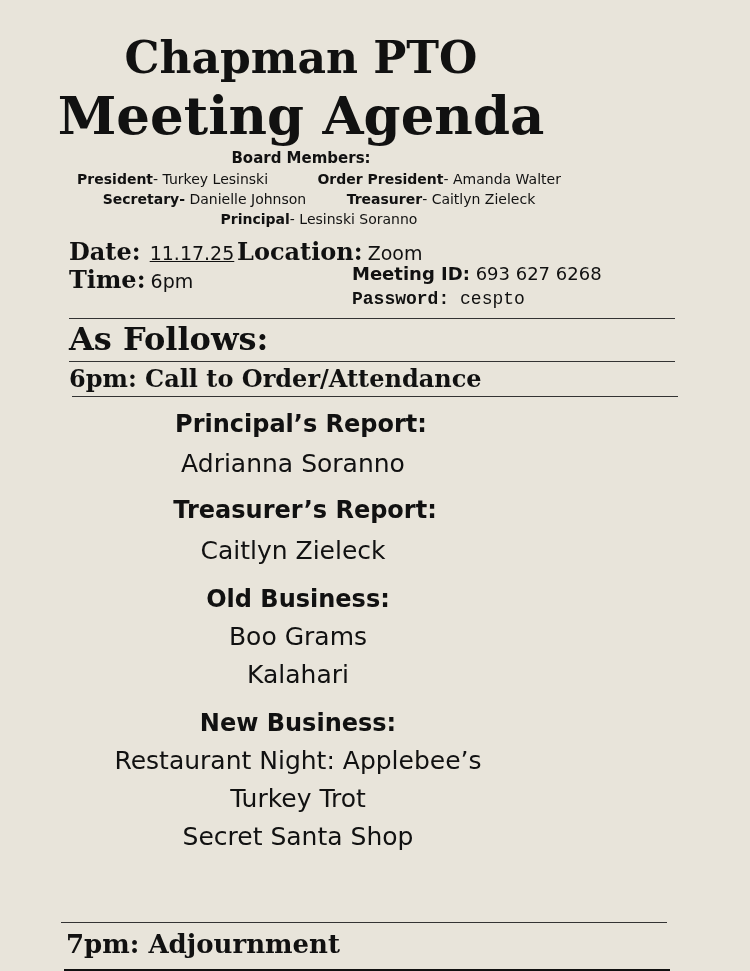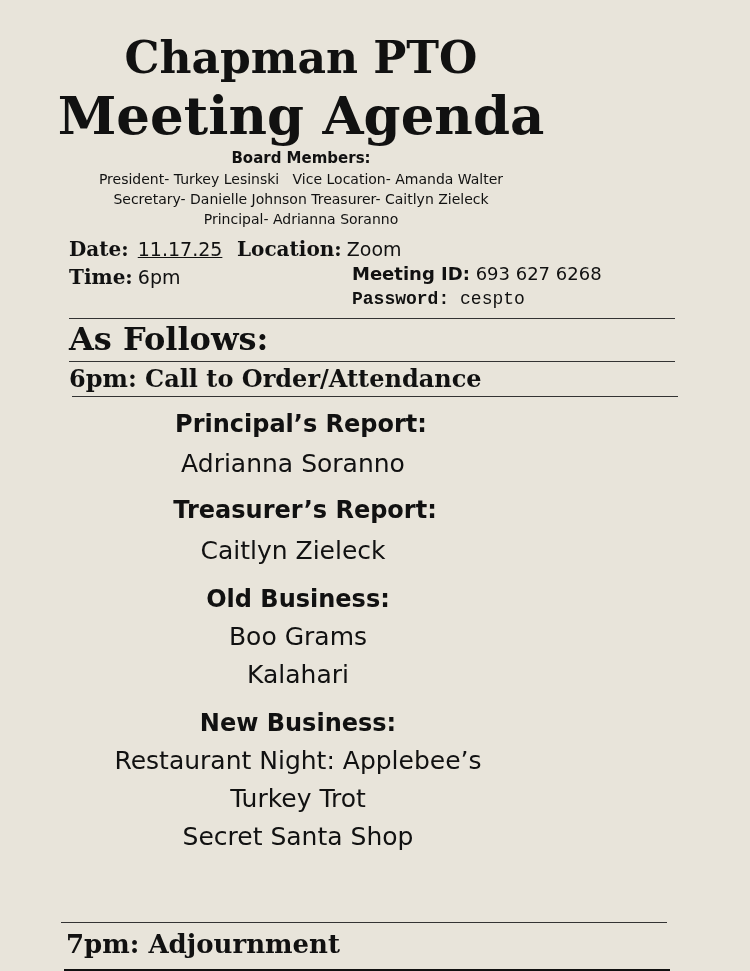--- a/index.html
+++ b/index.html
@@ -10,48 +10,48 @@
       position: relative;
     }
     .serif { font-family: "DejaVu Serif", serif; font-weight: bold; }
     .sans { font-family: "DejaVu Sans", sans-serif; }
     .abs { position: absolute; }
     .center { left: 0; width: 602px; text-align: center; }
     .title1 { top: 32px; font-size: 44px; letter-spacing: 0px; }
     .title2 { top: 84px; font-size: 53px; }
     .bm-head { top: 149px; font-size: 15px; font-weight: bold; }
     .bm-line { font-size: 14px; }
-    .bm-line b { font-weight: normal; }
-    .label-s { font-size: 20px; }
+    .bm-line b { font-weight: bold; margin-left: 36px; }
+    .label-s { font-size: 24px; }
     .val { font-size: 19px; font-weight: normal; }
     .meeting { font-size: 18px; }
     .hr { position: absolute; height: 1px; background: #333; }
     .section { font-size: 32px; }
     .agenda-h { font-size: 24px; }
     .ag-head { font-size: 24px; font-weight: bold; }
     .ag-item { font-size: 25px; font-weight: normal; }
   </style>
 </head>
 <body>
 
 <div>
 
   <div class="abs center serif title1">Chapman PTO</div>
   <div class="abs center serif title2">Meeting Agenda</div>
 
   <div class="abs center bm-head">Board Members:</div>
 
   <div class="abs center bm-line" style="top:171px;">
-    <b>President</b><span>- Turkey Lesinski</span>&nbsp;&nbsp;&nbsp;<b>Vice Location</b><span>- Amanda Walter</span>
+    <b>President</b><span>- Turkey Lesinski</span>&nbsp;&nbsp;&nbsp;<b>Order President</b><span>- Amanda Walter</span>
   </div>
   <div class="abs center bm-line" style="top:191px;">
     <b>Secretary-</b><span> Danielle Johnson</span> <b>Treasurer</b><span>- Caitlyn Zieleck</span>
   </div>
   <div class="abs center bm-line" style="top:211px;">
-    <b>Principal</b><span>- Adrianna Soranno</span>
+    <b>Principal</b><span>- Lesinski Soranno</span>
   </div>
 
   <div class="abs" style="left:69px; top:237px;">
     <span class="serif label-s">Date:</span>
     <span class="sans val" style="margin-left:4px;text-decoration:underline;">11.17.25</span>
   </div>
   <div class="abs" style="left:69px; top:265px;">
     <span class="serif label-s">Time:</span>
     <span class="sans val">6pm</span>
   </div>

